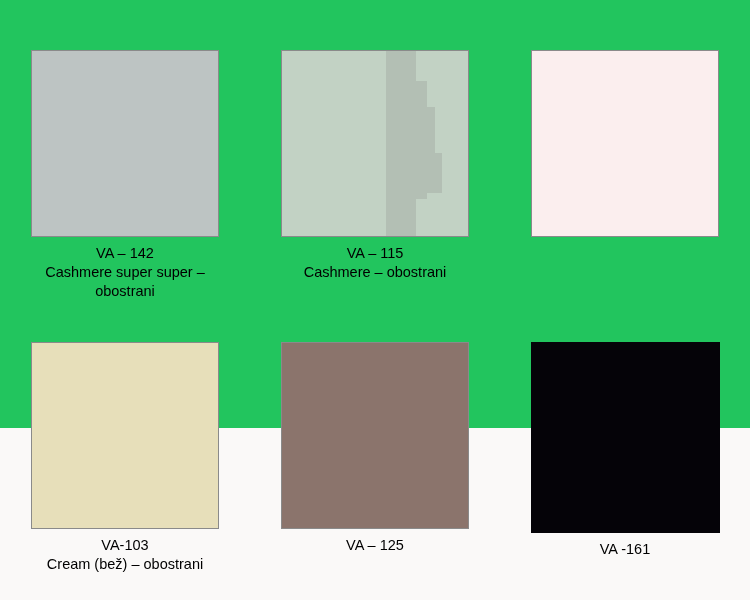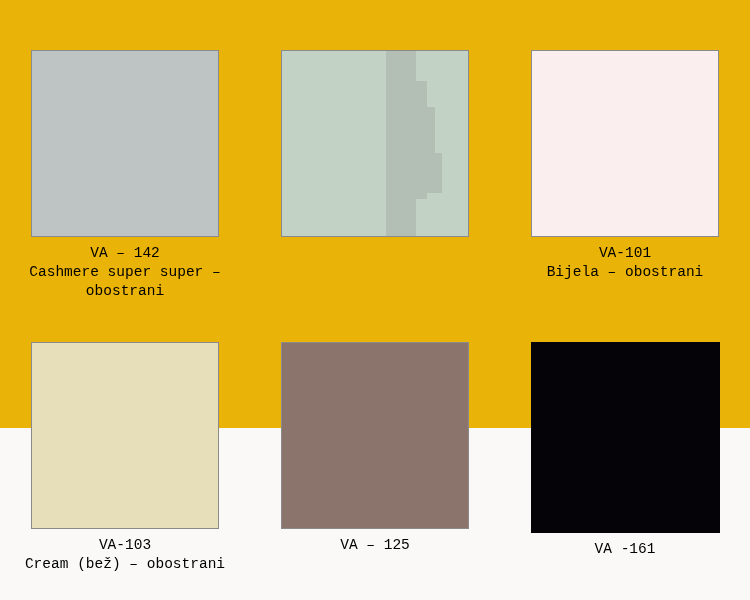--- a/index.html
+++ b/index.html
@@ -12,22 +12,21 @@
     height: 600px;
     background: #faf9f8;
     font-family: "Liberation Sans", sans-serif;
     overflow: hidden;
   }
 
   .sheet {
     position: relative;
     width: 750px;
     height: 428px;
-    background: #eab308;
-    font-family: Liberation Mono, monospace;
+    background: #22c55e;
   }
 
   .swatch-grid {
     position: absolute;
     left: 0;
     top: 0;
     width: 750px;
     height: 600px;
     display: grid;
     grid-template-columns: 250px 250px 250px;
@@ -104,28 +103,28 @@
 
     <div class="swatch-cell">
       <div class="chip" style="background-color: rgb(194, 210, 196); border-color: rgb(138, 138, 138);">
         <span class="sheen sheen-a" style="background-color: rgb(179, 191, 180);"></span>
         <span class="sheen sheen-b" style="background-color: rgb(179, 191, 180);"></span>
         <span class="sheen sheen-c" style="background-color: rgb(179, 191, 180);"></span>
         <span class="sheen sheen-d" style="background-color: rgb(179, 191, 180);"></span>
         <span class="sheen sheen-e" style="background-color: rgb(179, 191, 180);"></span>
         <span class="sheen sheen-f" style="background-color: rgb(179, 191, 180);"></span>
       </div>
+      <div class="caption" style="color: rgb(0, 0, 0);">
+        <span class="code">VA – 115</span>
+        <span class="name">Cashmere – obostrani</span>
+      </div>
     </div>
 
     <div class="swatch-cell">
       <div class="chip" style="background-color: rgb(251, 238, 238); border-color: rgb(138, 138, 138);"></div>
-      <div class="caption" style="color: rgb(0, 0, 0);">
-        <span class="code">VA-101</span>
-        <span class="name">Bijela – obostrani</span>
-      </div>
     </div>
 
     <div class="swatch-cell">
       <div class="chip" style="background-color: rgb(231, 223, 186); border-color: rgb(138, 138, 138);"></div>
       <div class="caption" style="color: rgb(0, 0, 0);">
         <span class="code">VA-103</span>
         <span class="name">Cream (bež) – obostrani</span>
       </div>
     </div>
 

